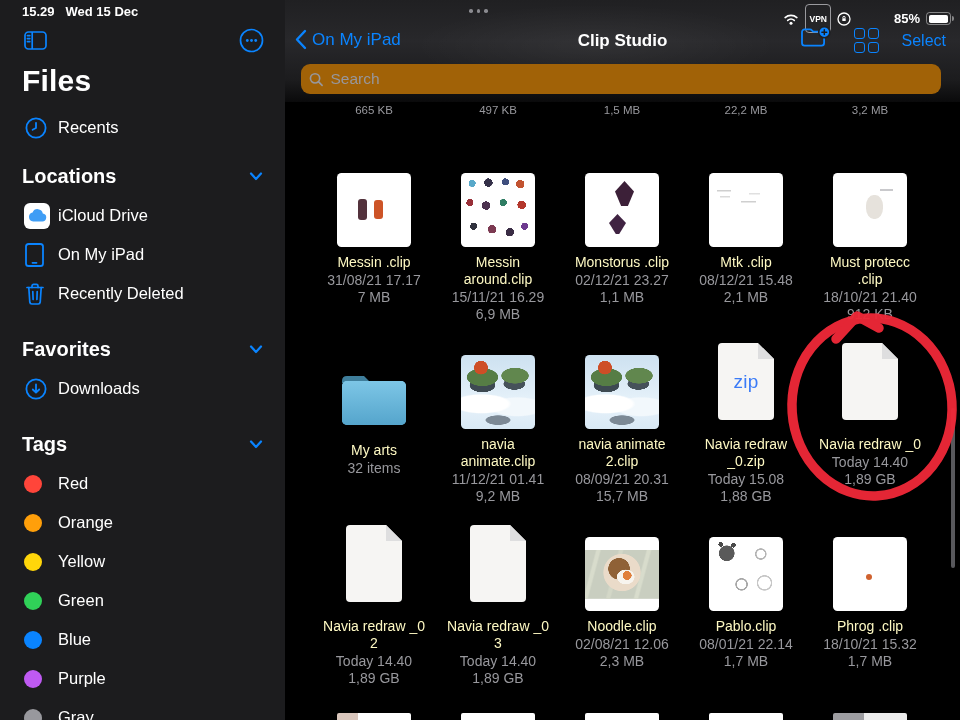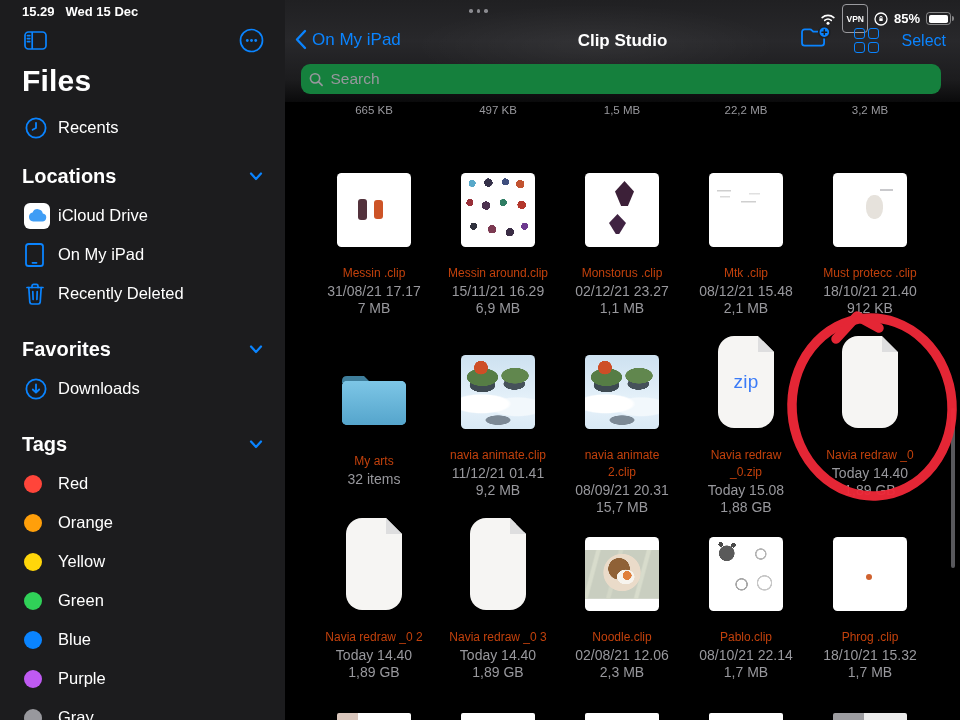--- a/index.html
+++ b/index.html
@@ -3,21 +3,21 @@
 <meta charset="utf-8">
 <style>
   html,body{margin:0;padding:0;background:#000;}
   #app{position:relative;width:960px;height:720px;background:#000;overflow:hidden;
        font-family:"Liberation Sans",sans-serif;color:#fff;-webkit-font-smoothing:antialiased;}
   
   .status-left{position:absolute;top:4px;left:22px;font-size:13px;font-weight:700;display:flex;gap:11px;}
   .status-right{position:absolute;top:4px;right:9px;display:flex;align-items:center;gap:6px;}
   .vpn-badge{font-size:8.5px;font-weight:700;color:#fff;border:1px solid #9a9a9e;border-radius:4px;
              padding:8px 3px;line-height:10px;height:11px;display:flex;align-items:center;}
-  .pct{font-size:13px;font-weight:600;}
+  .pct{font-size:13px;font-weight:600;margin-left:37px;}
   .batt{width:23px;height:11px;border:1px solid rgba(255,255,255,.45);border-radius:3.5px;position:relative;}
   .batt i{position:absolute;top:1.5px;left:1.5px;bottom:1.5px;width:85%;background:#fff;border-radius:1.8px;}
   .batt::after{content:"";position:absolute;right:-3.6px;top:3px;width:2px;height:4.5px;
                background:rgba(255,255,255,.45);border-radius:0 2px 2px 0;}
   .mt-dots{position:absolute;top:9px;left:469px;display:flex;gap:4px;}
   .mt-dots i{width:3.5px;height:3.5px;border-radius:50%;background:#8b8b90;}
   
   .sidebar{position:absolute;left:0;top:0;width:285px;height:720px;background:#1c1c1e;}
   .sb-top{position:absolute;top:28px;left:24px;right:21px;display:flex;justify-content:space-between;align-items:center;}
   .sb-title{position:absolute;top:64px;left:22px;font-size:30px;font-weight:700;letter-spacing:.2px;}
@@ -36,33 +36,33 @@
      background:linear-gradient(180deg,#202022 0%,#28282b 40%,#1c1c1e 78%,#0a0a0b 100%);}
   .main-head::before{content:"";position:absolute;inset:0;
      background:radial-gradient(ellipse 260px 60px at 46% 45%, rgba(255,255,255,.05), transparent 70%);}
   .nav-back{position:absolute;top:29px;left:294px;display:flex;align-items:center;gap:5px;color:#0a84ff;
             font-size:17px;cursor:default;}
   .nav-title{position:absolute;top:31px;left:285px;width:675px;text-align:center;font-size:17px;font-weight:600;pointer-events:none;}
   .nav-right{position:absolute;top:26px;right:14px;display:flex;align-items:center;gap:23px;}
   .select-btn{color:#0a84ff;font-size:16px;}
   .gridic{display:grid;grid-template-columns:11px 11px;gap:3px;}
   .gridic i{width:11px;height:11px;border:1.8px solid #0a84ff;border-radius:3px;box-sizing:border-box;}
-  .searchbar{position:absolute;top:64px;left:301px;width:640px;height:30px;background:#15803d;
+  .searchbar{position:absolute;top:64px;left:301px;width:640px;height:30px;background:#a16207;
              border-radius:9px;display:flex;align-items:center;padding:0 8px;box-sizing:border-box;gap:5px;}
   .searchbar input{background:transparent;border:none;outline:none;color:#fff;font-size:15.5px;width:100%;
                    font-family:"Liberation Sans",sans-serif;}
   .searchbar input::placeholder{color:#97979d;}
   
   .sizes-row,.grid-row,.sliver-row{position:absolute;left:312px;width:620px;display:flex;}
   .sizes-row{top:104px;}
   .sizes-row span{width:124px;text-align:center;font-size:11.5px;color:#98989d;}
   .grid-row{align-items:flex-start;}
   .cell{width:124px;display:flex;flex-direction:column;align-items:center;}
   .thumbbox{height:78px;display:flex;align-items:flex-end;justify-content:center;}
-  .fname{max-width:106px;font-size:12px;line-height:17px;color:#c2410c;text-align:center;margin-top:18px;}
+  .fname{max-width:106px;font-size:14px;line-height:17px;color:#fef9c3;text-align:center;margin-top:7px;}
   .fmeta{font-size:14px;line-height:16px;color:#98989d;text-align:center;margin-top:1px;}
   .thumb{width:74px;height:74px;border-radius:4.5px;background:#fff;position:relative;overflow:hidden;background-repeat:no-repeat;}
   
   .t-messin::before{content:"";position:absolute;left:21px;top:26px;width:9px;height:21px;background:#53323c;border-radius:3px;}
   .t-messin::after{content:"";position:absolute;left:37px;top:27px;width:9px;height:19px;background:#cd5427;border-radius:3px;}
   .t-collage{background-image:
     radial-gradient(circle 5px at 15% 14%, #58a8c9 70%, transparent 71%),
     radial-gradient(circle 6px at 37% 13%, #343048 70%, transparent 71%),
     radial-gradient(circle 5px at 60% 12%, #3f4f7e 70%, transparent 71%),
     radial-gradient(circle 6px at 80% 15%, #c25330 70%, transparent 71%),
@@ -106,21 +106,21 @@
     background-position:0 0,0 0,0 0,0 0,0 50%,0 50%;}
   .t-pablo{background-image:
     radial-gradient(circle 8px at 24% 22%, #5a5a5a 95%, transparent),
     radial-gradient(circle 2.5px at 16% 10%, #4a4a4a 95%, transparent),
     radial-gradient(circle 2.5px at 33% 11%, #4a4a4a 95%, transparent),
     radial-gradient(circle at 70% 23%, #fff 4px, #b5b5b5 4.5px 5.5px, transparent 6px),
     radial-gradient(circle at 44% 64%, #fff 4.5px, #a8a8a8 5px 6px, transparent 6.5px),
     radial-gradient(circle at 75% 62%, #fff 6px, #c7c7c7 6.5px 7.5px, transparent 8px);}
   .t-phrog::before{content:"";position:absolute;left:33px;top:37px;width:6px;height:6px;background:#d0622f;border-radius:50%;}
   
-  .page{width:56px;height:92px;border-radius:16px;background:#f6f5f3;position:relative;margin-bottom:1px;
+  .page{width:56px;height:77px;border-radius:4px;background:#f6f5f3;position:relative;margin-bottom:9px;
         clip-path:polygon(0 0,calc(100% - 16px) 0,100% 16px,100% 100%,0 100%);}
   .page::after{content:"";position:absolute;top:0;right:0;width:16px;height:16px;
         background:linear-gradient(to bottom left,transparent 0 50%,#dededf 50% 100%);}
   .zipword{position:absolute;inset:0;display:flex;align-items:center;justify-content:center;
         color:#3b7bf7;font-size:19px;font-weight:500;letter-spacing:.3px;}
   
   .sliver-row{top:713px;}
   .sliver-row .sv{width:124px;display:flex;justify-content:center;}
   .sv i{width:74px;height:7px;background:#fff;border-radius:2px 2px 0 0;}
   .sv.c1 i{background:linear-gradient(90deg,#d9c6bc 0 28%,#fff 28%);}
@@ -460,21 +460,21 @@
         </div>
       <div class="fname">Noodle.clip</div>
       <div class="fmeta">02/08/21 12.06</div>
       <div class="fmeta">2,3 MB</div>
     </div>
     <div class="cell">
       <div class="thumbbox">
           <div class="thumb t-pablo"></div>
         </div>
       <div class="fname">Pablo.clip</div>
-      <div class="fmeta">08/10/21 22.14</div>
+      <div class="fmeta">08/01/21 22.14</div>
       <div class="fmeta">1,7 MB</div>
     </div>
     <div class="cell">
       <div class="thumbbox">
           <div class="thumb t-phrog"></div>
         </div>
       <div class="fname">Phrog .clip</div>
       <div class="fmeta">18/10/21 15.32</div>
       <div class="fmeta">1,7 MB</div>
     </div>

